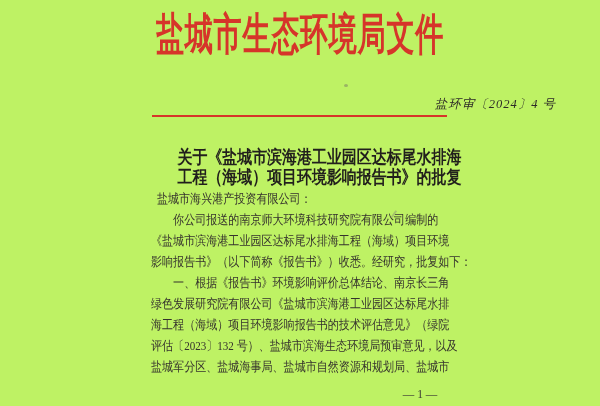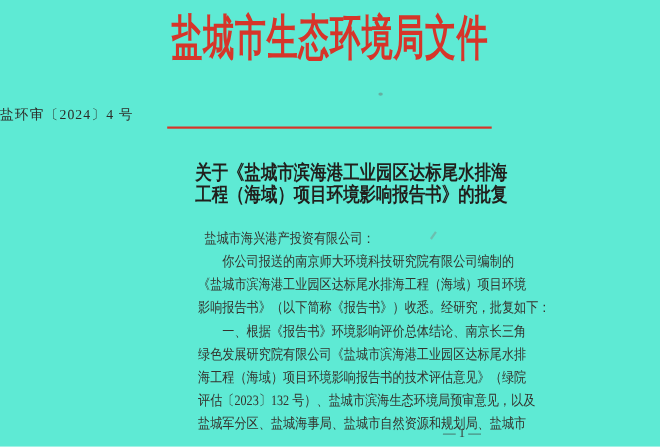--- a/index.html
+++ b/index.html
@@ -1,39 +1,39 @@
 <!DOCTYPE html>
 <html><head>
 <meta charset="utf-8">
 <style>
   html,body{margin:0;padding:0;}
   body{width:600px;height:406px;background:#ffffff;overflow:hidden;
        font-family:"Liberation Serif","DejaVu Serif",serif;}
-  .page{position:relative;width:600px;height:406px;background:#5eead4;}
+  .page{position:relative;width:600px;height:406px;background:#bef264;}
 
   .agency-title{position:absolute;top:9px;left:0;width:600px;height:52px;
     line-height:52px;text-align:center;font-size:44px;font-weight:bold;
     color:#d6352a;white-space:nowrap;transform:scaleX(0.64);
     transform-origin:50% 50%;letter-spacing:1px;}
 
   .doc-number{position:absolute;top:96px;left:0;width:556px;height:16px;
-    line-height:16px;text-align:left;font-size:12.5px;color:#2c2a27;
-    letter-spacing:1px;white-space:nowrap;}
+    line-height:16px;text-align:right;font-size:12.5px;color:#2c2a27;
+    letter-spacing:1px;white-space:nowrap;font-style:italic;}
 
   .red-line{position:absolute;top:115px;left:152px;width:295px;height:2px;
     background:#d6352a;}
 
   .doc-title{position:absolute;top:147px;left:152px;width:300px;
     font-weight:bold;color:#211f1c;font-size:18px;line-height:20px;
     }
   .doc-title .t-line{white-space:nowrap;transform:scaleX(0.83);
     transform-origin:50% 50%;}
 
-  .body-text{position:absolute;top:206px;left:151px;width:300px;
-    color:#35322d;font-size:13px;line-height:21px;margin-left:29px;}
+  .body-text{position:absolute;top:188px;left:151px;width:300px;
+    color:#35322d;font-size:13px;line-height:21px;}
   .b-line{white-space:nowrap;transform:scaleX(0.85);
     transform-origin:0 50%;height:21px;}
   .b-line.indent{padding-left:26px;}
   .b-line.shift{padding-left:7px;}
 
   .page-number{position:absolute;top:387px;left:396px;width:48px;height:14px;
     line-height:14px;text-align:center;font-size:11.5px;color:#3a3835;
     white-space:nowrap;}
 
   .speck-a{position:absolute;top:84px;left:344px;width:4px;height:3px;

